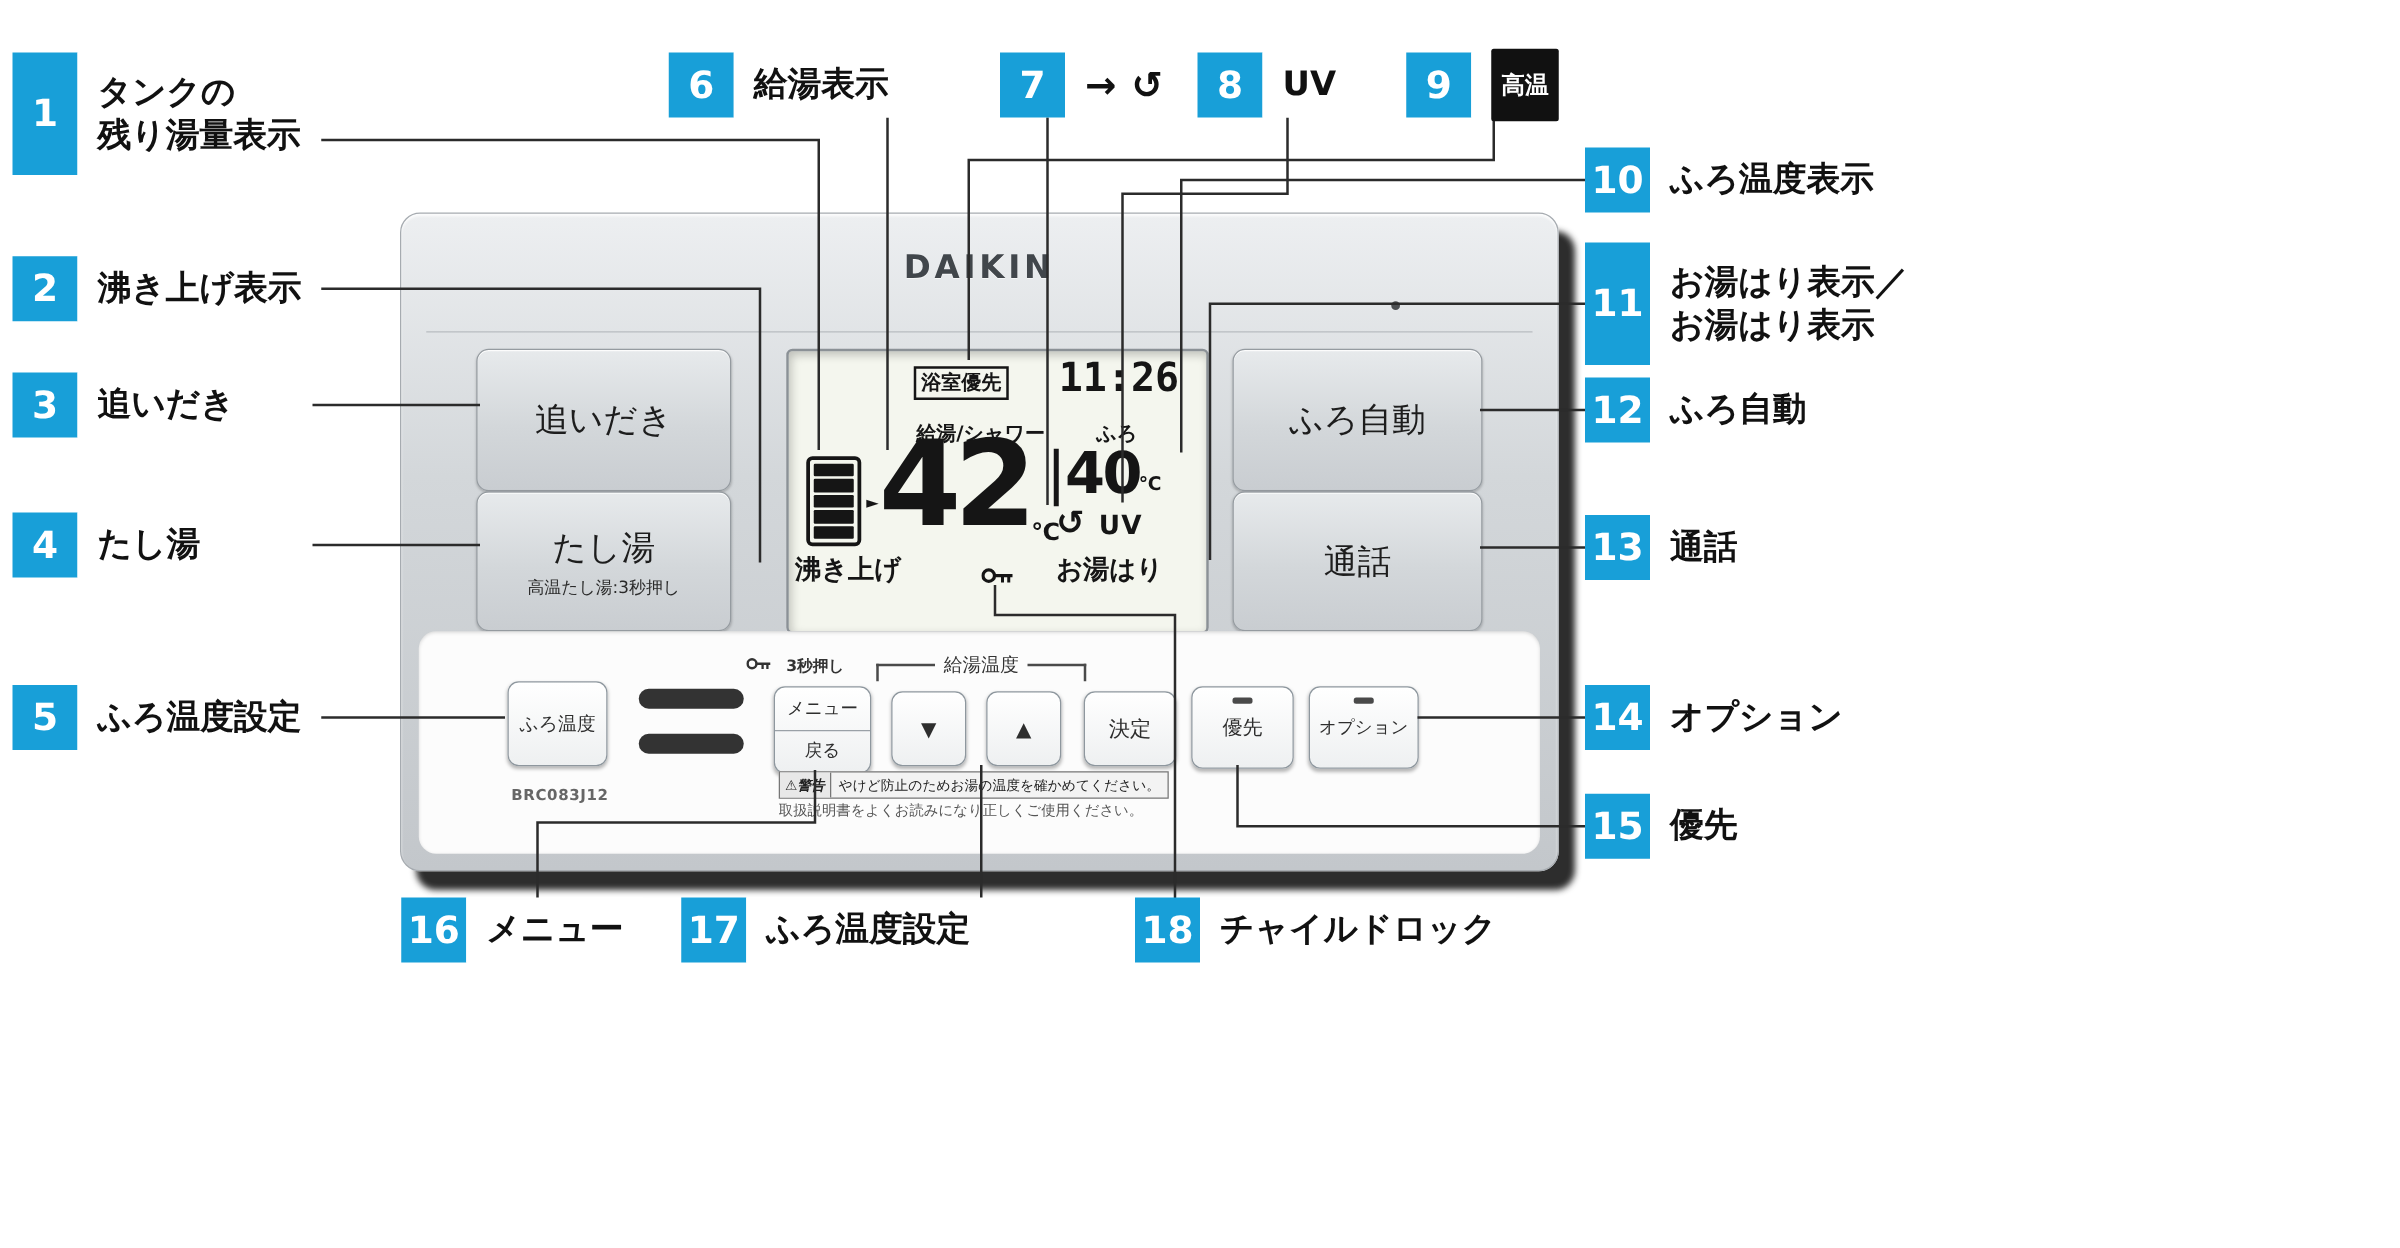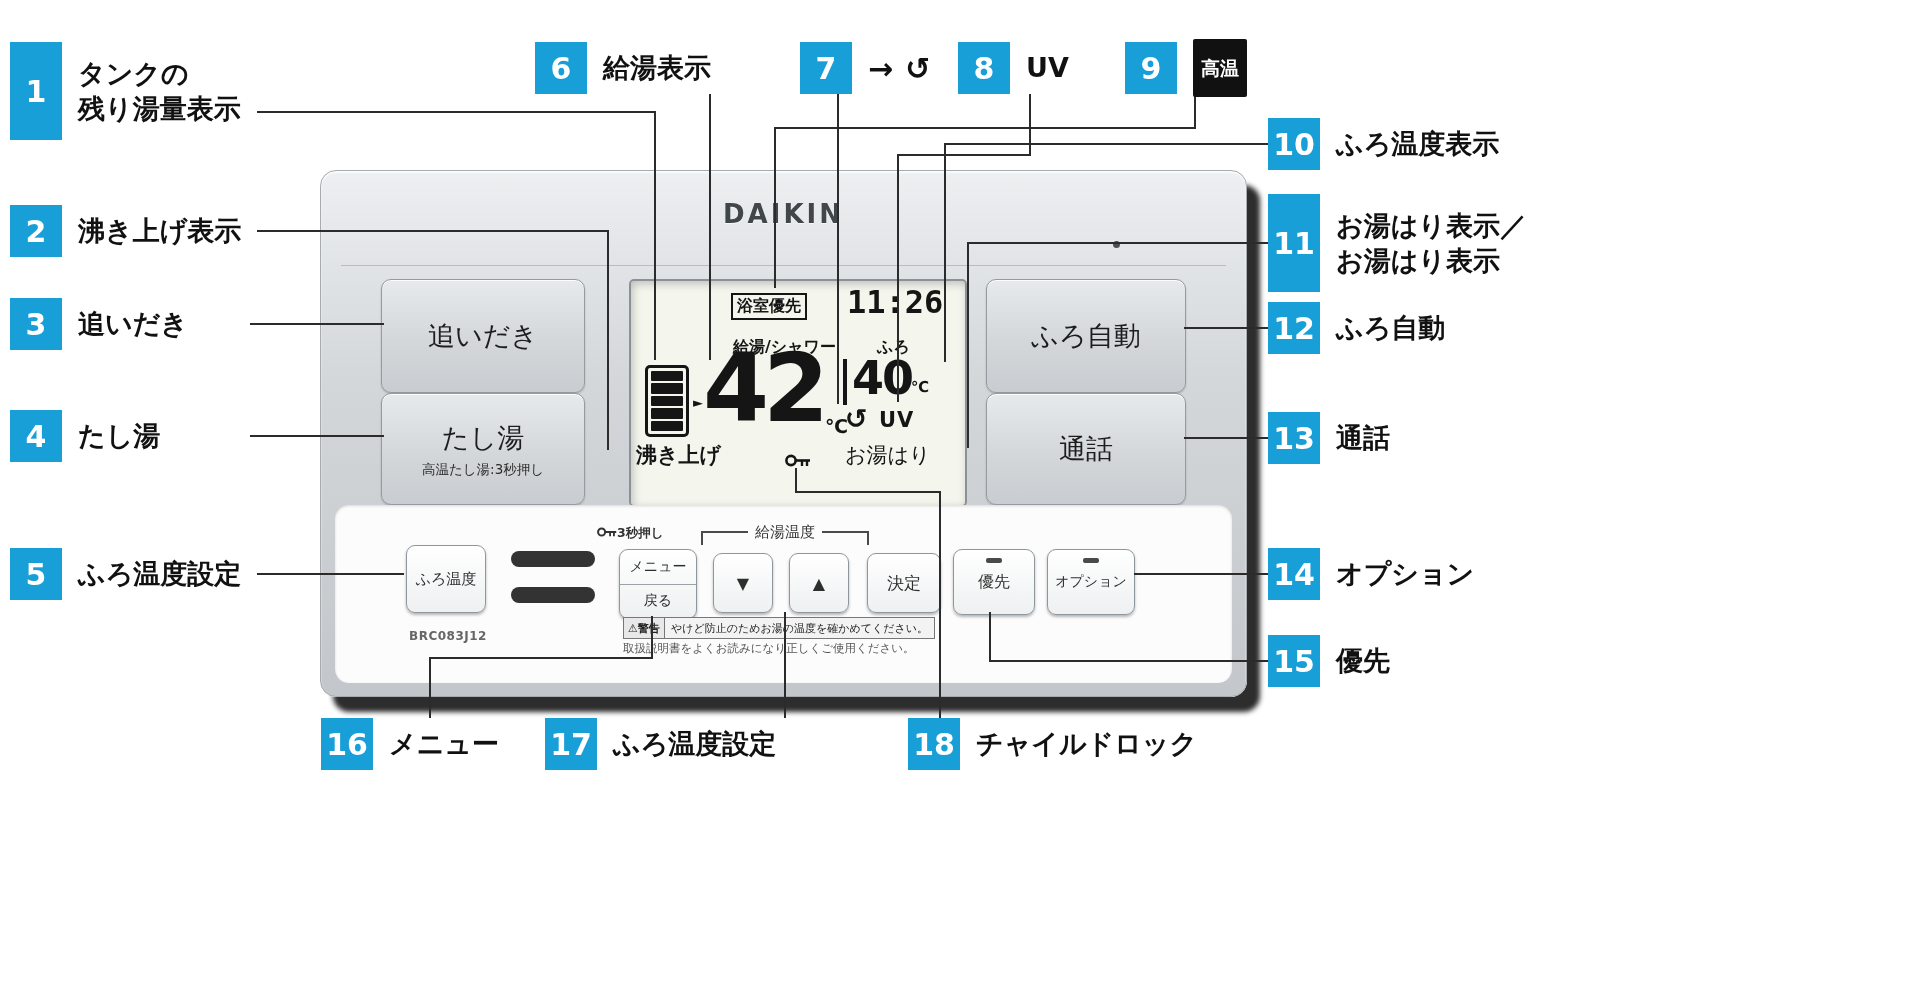--- a/index.html
+++ b/index.html
@@ -51,44 +51,44 @@
   .flow{left:62px;top:114px;font-size:13px;}
   .big-temp{left:72px;top:60px;font-size:95px;font-weight:bold;line-height:1;letter-spacing:-6px;}
   .big-unit{left:194px;top:134px;font-size:19px;font-weight:bold;}
   .sep{left:212px;top:78px;width:4px;height:46px;background:#151515;}
   .bath-temp{left:221px;top:74px;font-size:46px;font-weight:bold;letter-spacing:-2px;line-height:1;}
   .bath-unit{left:280px;top:97px;font-size:15px;font-weight:bold;}
   .circ{left:214px;top:124px;font-size:27px;font-weight:bold;line-height:1;}
   .uv{left:248px;top:127px;font-size:21px;font-weight:bold;letter-spacing:1px;}
   .boil{left:5px;top:160px;font-size:21px;font-weight:bold;}
   .keyicon{left:154px;top:172px;}
-  .fill{left:214px;top:160px;font-size:21px;font-weight:normal;}
+  .fill{left:214px;top:160px;font-size:21px;font-weight:bold;}
 
   .panel{position:absolute;left:14px;top:334px;width:897px;height:178px;background:#fcfcfc;
     border-radius:14px;box-shadow:inset 0 1px 3px rgba(0,0,0,.15);}
 
   .key{position:absolute;background:linear-gradient(180deg,#ffffff,#eef0f1);border:1px solid #8e979e;
     border-radius:9px;box-shadow:0 2px 3px rgba(0,0,0,.28), inset 0 1px 0 #fff;
     display:flex;align-items:center;justify-content:center;color:#2e2e2e;}
   .menu-key{flex-direction:column;padding:0;font-size:14px;}
   .menu-key .row{flex:1;display:flex;align-items:center;justify-content:center;width:100%;}
   .menu-key .row:first-child{border-bottom:1px solid #9aa1a7;}
   .led{position:absolute;top:8px;left:50%;transform:translateX(-50%);width:16px;height:5px;
     background:#4a4a4a;border-radius:2px;}
   .speaker{position:absolute;left:190px;width:84px;height:16px;background:#333;border-radius:9px;}
-  .press3{position:absolute;left:276px;top:354px;display:flex;align-items:center;gap:0;
+  .press3{position:absolute;left:276px;top:354px;display:flex;align-items:flex-start;gap:12px;
     font-size:12.5px;color:#333;font-weight:bold;}
   .temp-bracket{position:absolute;left:380px;top:360px;width:164px;height:12px;
     border:2px solid #4a4a4a;border-bottom:none;}
   .temp-bracket span{position:absolute;left:50%;top:-10px;transform:translateX(-50%);
     background:#fcfcfc;padding:0 7px;font-size:15px;font-weight:normal;color:#333;white-space:nowrap;}
   .warn{position:absolute;left:302px;top:446px;height:20px;display:flex;align-items:stretch;
     border:1px solid #777;font-size:11px;color:#222;background:#f3f3f3;white-space:nowrap;}
   .warn .badge{display:flex;align-items:center;padding:0 4px;font-weight:bold;
-    border-right:1px solid #777;background:#e8e8e8;}
+    border-right:1px solid #777;background:#e8e8e8;font-style:italic;}
   .warn .txt{display:flex;align-items:center;padding:0 6px;}
   .manual{position:absolute;left:302px;top:470px;font-size:11.5px;color:#555;white-space:nowrap;}
   .model{position:absolute;left:88px;top:458px;font-size:12px;color:#666;font-weight:bold;letter-spacing:.5px;}
 </style>
 </head>
 <body>
 
 <div class="page">
 
   <div class="device">

